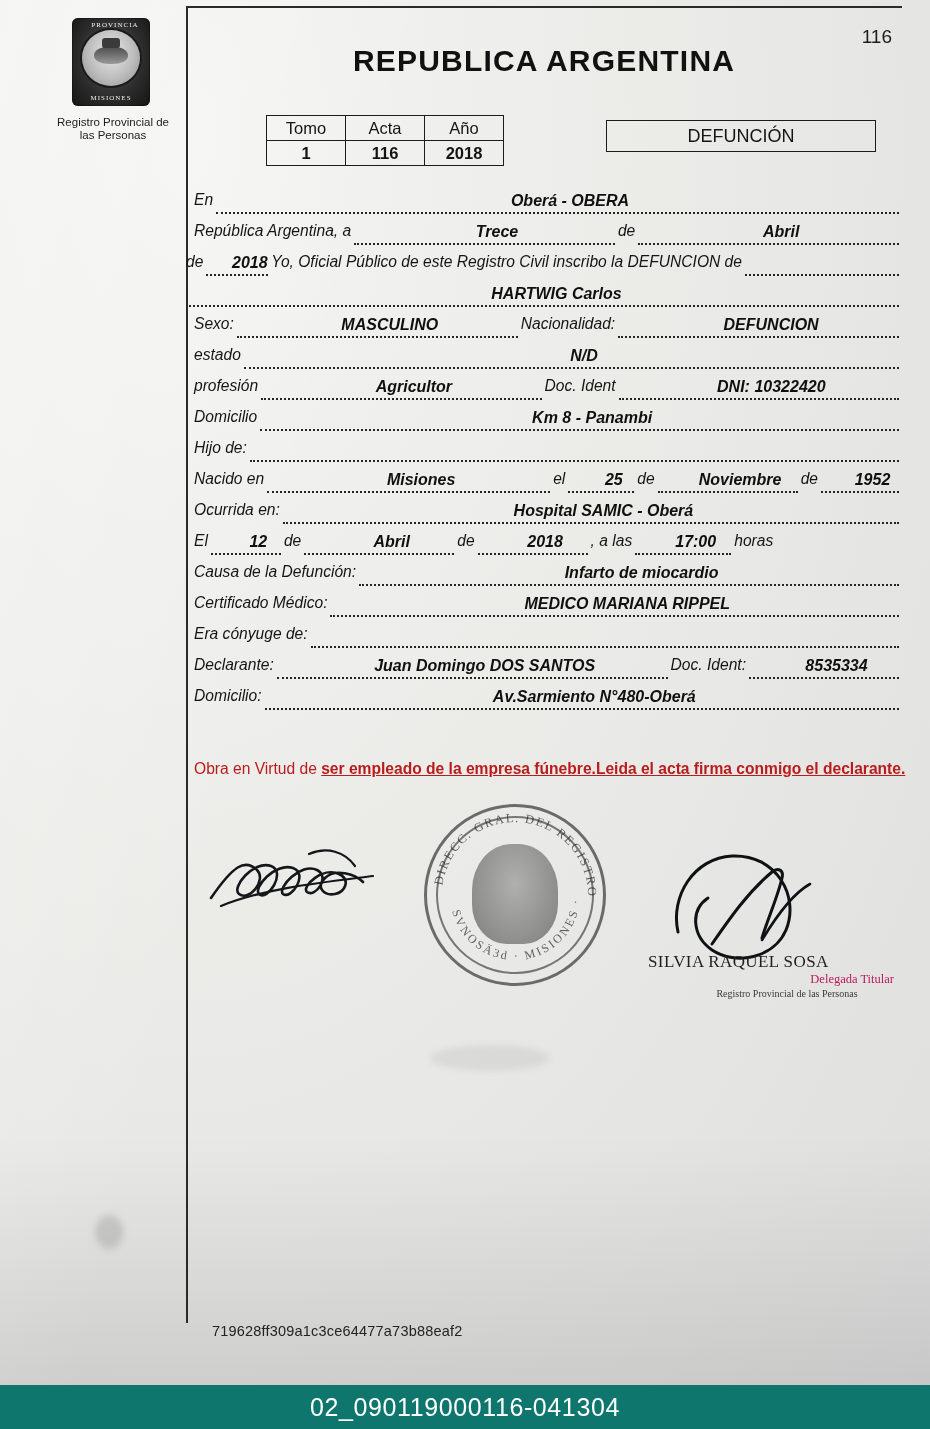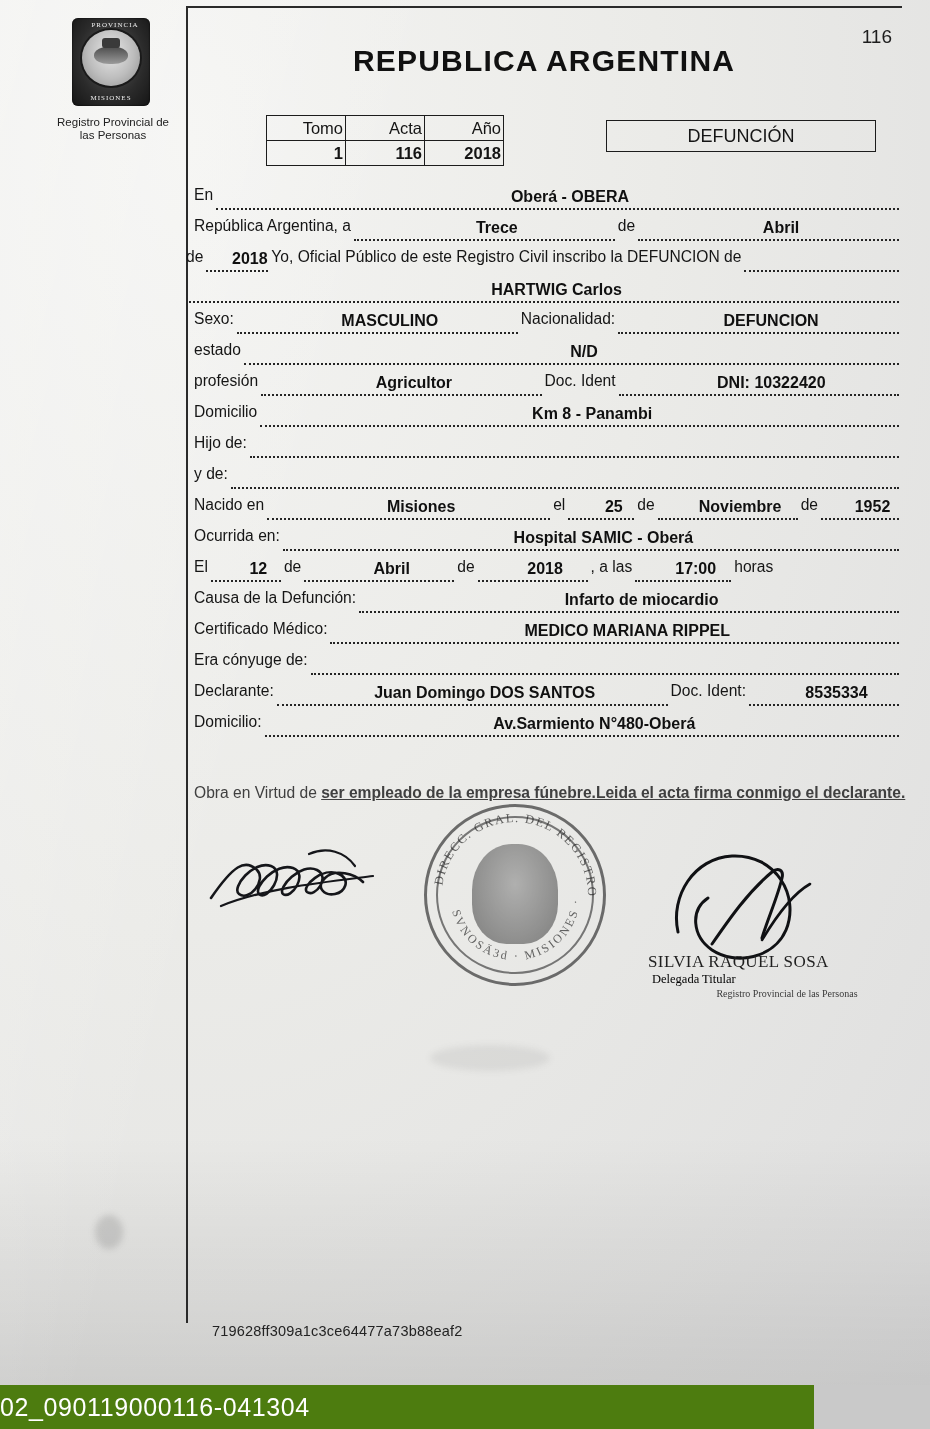--- a/index.html
+++ b/index.html
@@ -145,21 +145,21 @@
     left: 266px;
     top: 115px;
     border-collapse: collapse;
     font-size: 16.5px;
     color: #141414;
   }
   .tbl td {
     border: 1.6px solid #1c1c1c;
     width: 74px;
     height: 22px;
-    text-align: right;
+    text-align: center;
     padding: 1px 2px;
     margin-left: 8px;
   }
   .tbl td.val { font-weight: bold; }
 
   .defuncion-box {
     position: absolute;
     left: 594px;
     top: 120px;
     width: 268px;
@@ -179,22 +179,23 @@
     left: 186px;
     top: 186px;
     width: 716px;
     font-size: 15.6px;
     color: #151515;
   }
   .row {
     position: relative;
     height: 31px;
     display: flex;
-    align-items: flex-start;
+    align-items: center;
     white-space: nowrap;
+    font-style: italic;
   }
   .lbl {
     padding: 0 0 3px 8px;
     flex: 0 0 auto;
   }
   .lbl.nopad { padding-left: 0; }
   .dots {
     flex: 1 1 auto;
     border-bottom: 2.2px dotted #242424;
     position: relative;
@@ -212,23 +213,22 @@
     margin-left: 25px;
   }
   .dots.short { flex: 0 0 auto; }
 
   .obra {
     position: absolute;
     left: 194px;
     top: 758px;
     width: 712px;
     font-size: 15.6px;
-    color: #404040;
+    color: #b91c1c;
     line-height: 22px;
-    margin-top: 24px;
   }
   .obra b { font-weight: bold; }
   .obra .u { text-decoration: underline; }
 
   
   .sig1 {
     position: absolute;
     left: 205px;
     top: 836px;
     width: 210px;
@@ -276,27 +276,27 @@
     top: 952px;
     width: 214px;
     text-align: left;
     font-family: "Liberation Serif", serif;
     font-size: 17px;
     color: #1f1f1f;
     letter-spacing: .4px;
   }
   .sig-role {
     position: absolute;
-    left: 652px;
+    left: 680px;
     top: 972px;
     width: 214px;
-    text-align: left;
+    text-align: right;
     font-family: "Liberation Serif", serif;
     font-size: 12.5px;
-    color: #000000;
+    color: #be185d;
   }
   .sig-role2 {
     position: absolute;
     left: 668px;
     top: 988px;
     width: 238px;
     text-align: center;
     font-family: "Liberation Serif", serif;
     font-size: 10px;
     color: #3a3a3a;
@@ -308,27 +308,27 @@
     top: 1323px;
     font-size: 14.5px;
     color: #232323;
     letter-spacing: .2px;
   }
 
   .footerbar {
     position: absolute;
     left: 0;
     top: 1385px;
-    width: 814px;
+    width: 930px;
     height: 44px;
-    background: #4d7c0f;
+    background: #0f766e;
     color: #ffffff;
     display: flex;
     align-items: center;
-    justify-content: flex-start;
+    justify-content: center;
     font-size: 25px;
     letter-spacing: .6px;
   }
 
   .smudge {
     position: absolute;
     border-radius: 50%;
     background: rgba(90,90,90,0.20);
     filter: blur(3px);
   }
@@ -446,26 +446,20 @@
         </span>
     </div>
 
     <div class="row">
       <span class="lbl">Hijo de:</span>
       <span class="dots">
           <span></span>
         </span>
     </div>
 
-    <div class="row">
-      <span class="lbl">y de:</span>
-      <span class="dots">
-          <span></span>
-        </span>
-    </div>
 
     <div class="row">
       <span class="lbl">Nacido en</span>
       <span class="dots">
           <span>Misiones</span>
         </span>
       <span class="lbl nopad">el</span>
       <span class="dots short" style="width:66px">
           <span>25</span>
         </span>

